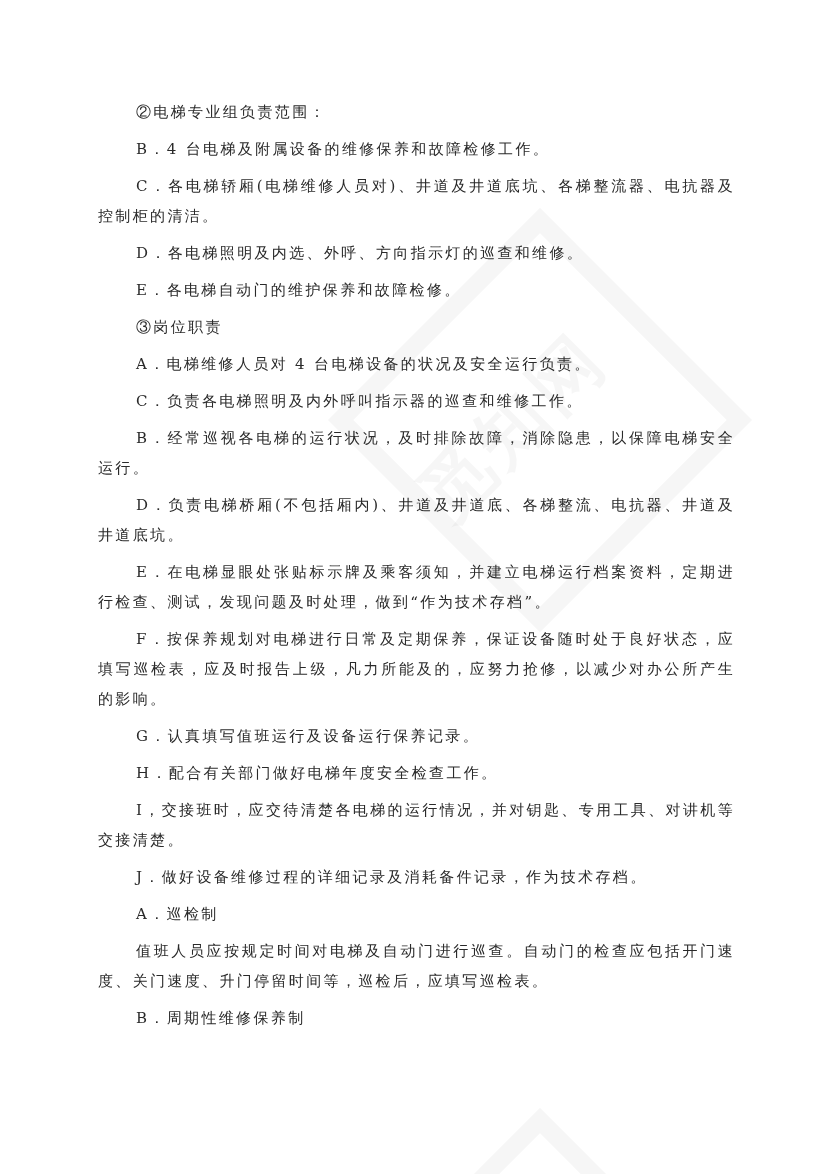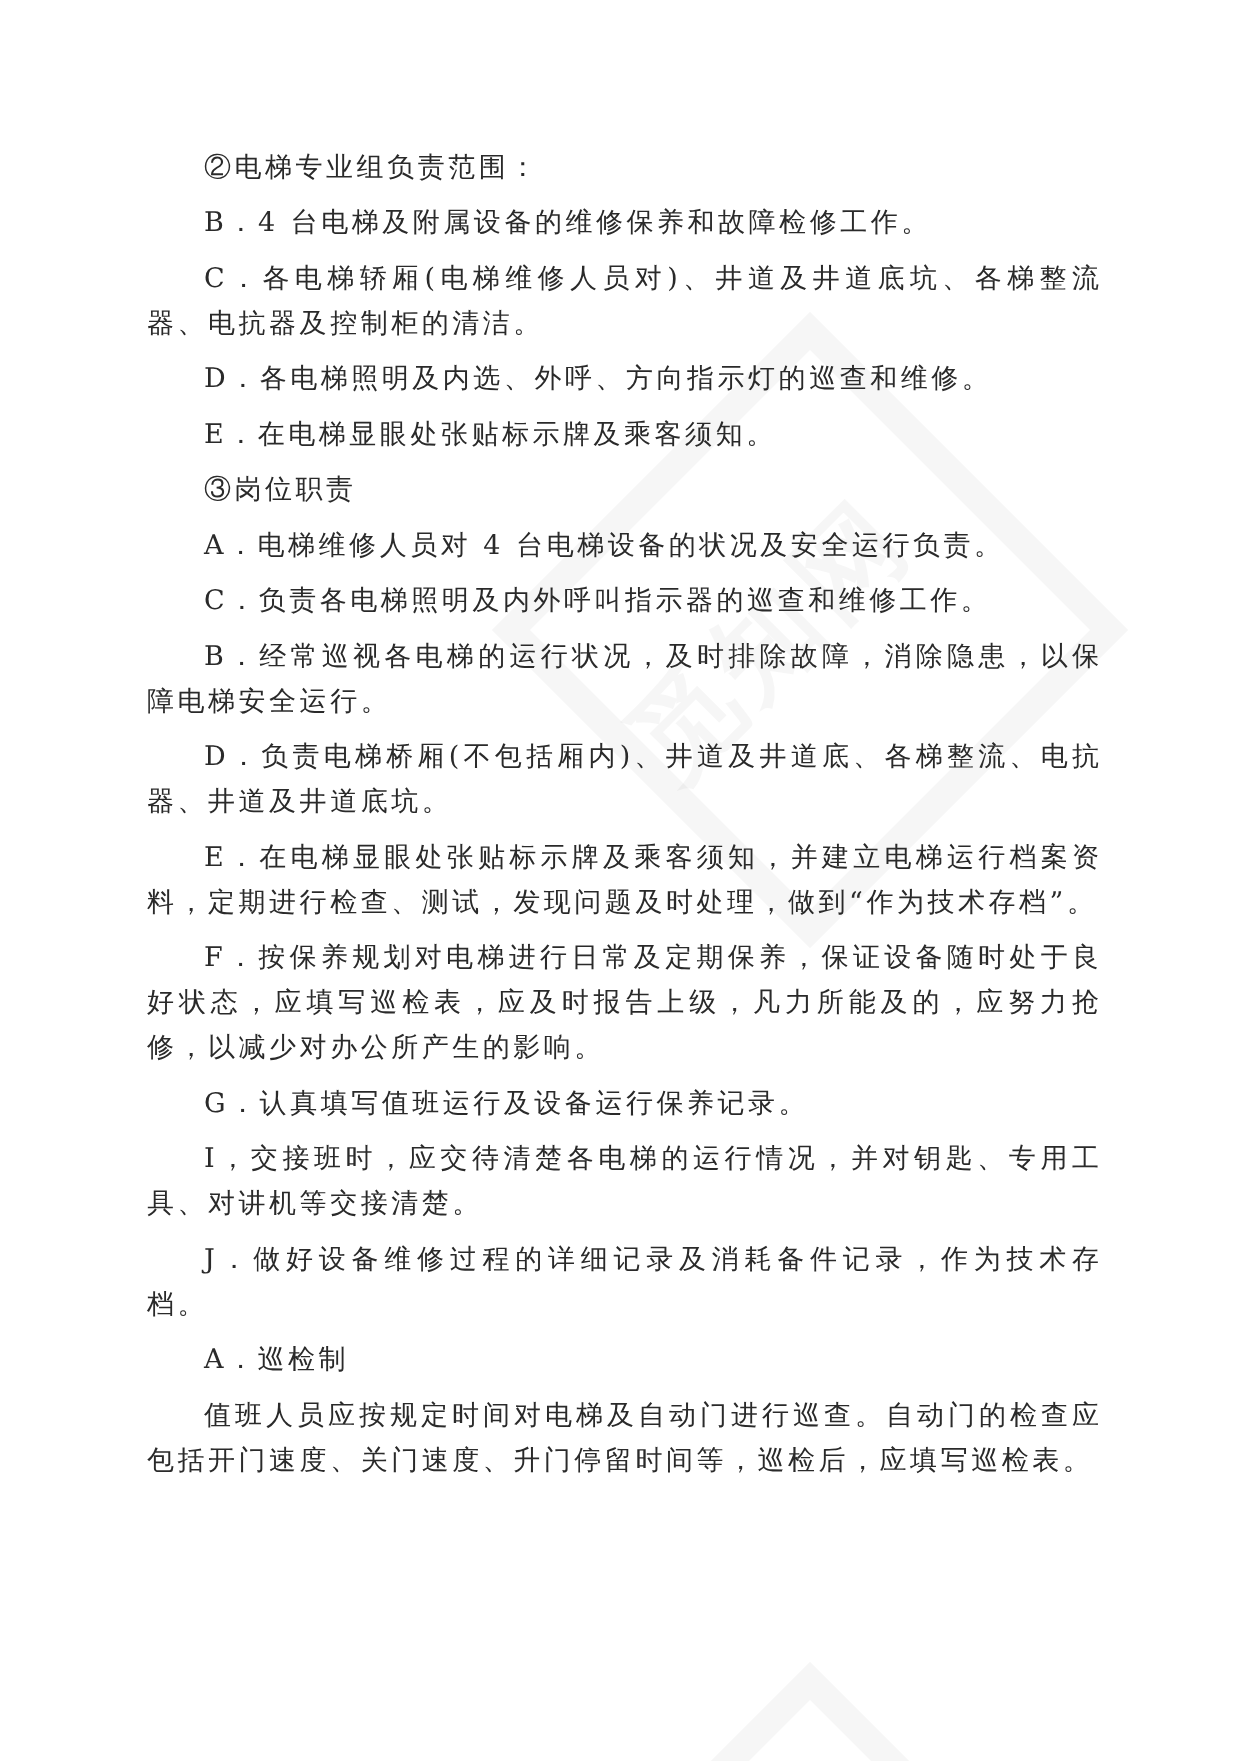--- a/index.html
+++ b/index.html
@@ -1,19 +1,19 @@
 <!DOCTYPE html>
 <html><head>
 <meta charset="utf-8">
 <style>
   html, body { margin: 0; padding: 0; background: #ffffff; }
   body { width: 830px; height: 1174px; position: relative; overflow: hidden;
          font-family: "DejaVu Serif", "Liberation Serif", serif; color: #2a2a2a; }
   .page { position: absolute; left: 98px; top: 97px; width: 637px; }
-  .para { font-size: 18px; line-height: 30px; letter-spacing: 2.35px;
+  .para { font-size: 15px; line-height: 30px; letter-spacing: 2.35px;
           text-indent: 38px; margin: 0 0 7px 0; text-align: justify; }
   .watermark { position: absolute; pointer-events: none; }
   .wm-diamond { width: 300px; height: 300px; border: 18px solid rgba(0,0,0,0.035);
                 transform: rotate(45deg); box-sizing: border-box; position: absolute; }
   .wm-text { position: absolute; font-size: 70px; font-weight: bold; color: rgba(0,0,0,0.035);
              transform: rotate(-45deg); white-space: nowrap; letter-spacing: 6px;
              font-family: "DejaVu Sans", sans-serif; }
 </style>
 </head>
 <body>
@@ -24,26 +24,28 @@
 </div>
 <div class="watermark" style="left:330px; top:1110px; width:420px; height:420px;">
   <div class="wm-diamond" style="left:60px; top:60px;"></div>
 </div>
 
 <div class="page">
   <p class="para">②电梯专业组负责范围：</p>
   <p class="para">B．4 台电梯及附属设备的维修保养和故障检修工作。</p>
   <p class="para">C．各电梯轿厢(电梯维修人员对)、井道及井道底坑、各梯整流器、电抗器及控制柜的清洁。</p>
   <p class="para">D．各电梯照明及内选、外呼、方向指示灯的巡查和维修。</p>
-  <p class="para">E．在电梯显眼处张贴标示牌及乘客须知。</p>
+  <p class="para">E．各电梯自动门的维护保养和故障检修。</p>
   <p class="para">③岗位职责</p>
   <p class="para">A．电梯维修人员对 4 台电梯设备的状况及安全运行负责。</p>
   <p class="para">C．负责各电梯照明及内外呼叫指示器的巡查和维修工作。</p>
   <p class="para">B．经常巡视各电梯的运行状况，及时排除故障，消除隐患，以保障电梯安全运行。</p>
   <p class="para">D．负责电梯桥厢(不包括厢内)、井道及井道底、各梯整流、电抗器、井道及井道底坑。</p>
   <p class="para">E．在电梯显眼处张贴标示牌及乘客须知，并建立电梯运行档案资料，定期进行检查、测试，发现问题及时处理，做到“作为技术存档”。</p>
   <p class="para">F．按保养规划对电梯进行日常及定期保养，保证设备随时处于良好状态，应填写巡检表，应及时报告上级，凡力所能及的，应努力抢修，以减少对办公所产生的影响。</p>
   <p class="para">G．认真填写值班运行及设备运行保养记录。</p>
+  <p class="para">H．配合有关部门做好电梯年度安全检查工作。</p>
   <p class="para">I，交接班时，应交待清楚各电梯的运行情况，并对钥匙、专用工具、对讲机等交接清楚。</p>
   <p class="para">J．做好设备维修过程的详细记录及消耗备件记录，作为技术存档。</p>
   <p class="para">A．巡检制</p>
   <p class="para">值班人员应按规定时间对电梯及自动门进行巡查。自动门的检查应包括开门速度、关门速度、升门停留时间等，巡检后，应填写巡检表。</p>
+  <p class="para">B．周期性维修保养制</p>
 </div>
 
 </body></html>

